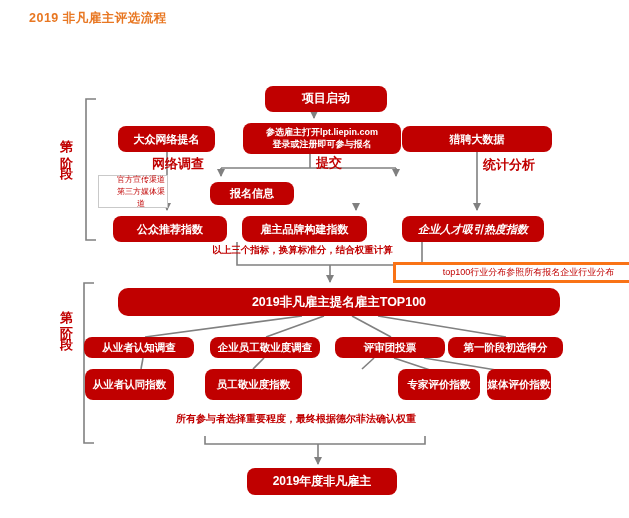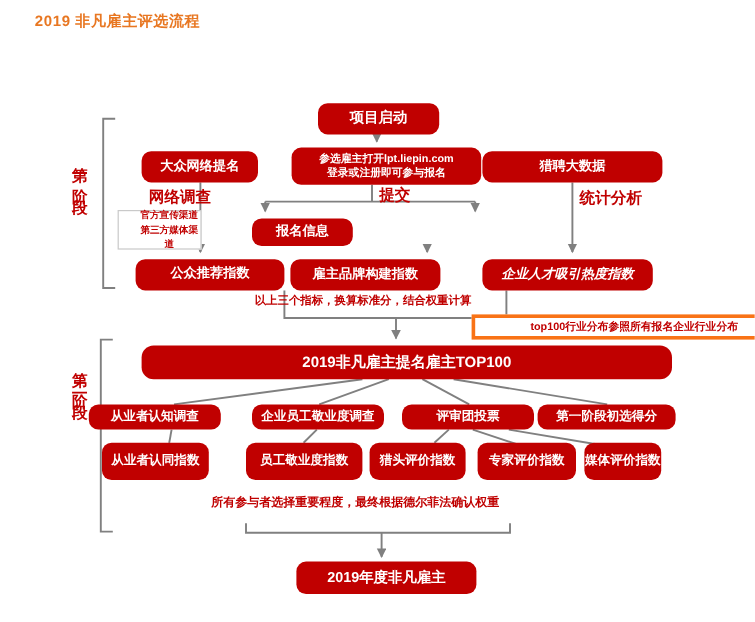--- a/index.html
+++ b/index.html
@@ -20,21 +20,21 @@
   .fs11{font-size:11px;}
   .fs12{font-size:12px;}
   .fs125{font-size:12.5px;}
   .stage-label{
     position:absolute;color:#c00000;font-weight:bold;font-size:13px;
     writing-mode:vertical-lr;text-orientation:upright;letter-spacing:9px;
   }
   .flow-label{position:absolute;color:#c00000;font-weight:bold;font-size:13px;white-space:nowrap;}
   .note-box{
     position:absolute;background:#ffffff;border:1px solid #c9c9c9;color:#c00000;
-    font-size:8px;font-weight:bold;display:flex;flex-direction:column;align-items:center;
+    font-size:8px;font-weight:normal;display:flex;flex-direction:column;align-items:center;
     justify-content:center;text-align:center;box-sizing:border-box;line-height:1.5;padding-left:16px;
   }
   .note-red{border:3px solid #f97316;font-size:9px;margin-left:48px;}
   .note-text{position:absolute;color:#c00000;font-weight:bold;text-align:center;white-space:nowrap;}
   .fsnote{font-size:9.5px;}
   .fsnote2{font-size:10px;}
 </style>
 </head>
 <body>
 
@@ -81,57 +81,56 @@
       <polyline points="205,436 205,444 425,444 425,436"></polyline>
       <line x1="318" y1="444" x2="318" y2="464" marker-end="url(#arrow)"></line>
     </g>
   </svg>
 
   <div class="title">2019 非凡雇主评选流程</div>
 
   <div class="stage-label" style="left:57px;top:129px;height:95px;">第一阶段</div>
   <div class="stage-label" style="left:57px;top:300px;height:115px;">第二阶段</div>
 
-  <div class="node fs12" style="left:265px;top:86px;width:101px;height:26px;">项目启动</div>
+  <div class="node fs12" style="left:265px;top:86px;width:122px;height:26px;">项目启动</div>
 
   <div class="node fs11" style="left:118px;top:126px;width:97px;height:26px;">大众网络提名</div>
   <div class="node fs9" style="left:243px;top:123px;width:158px;height:31px;">
     <span>参选雇主打开lpt.liepin.com</span>
     <span>登录或注册即可参与报名</span>
   </div>
   <div class="node fs11" style="left:402px;top:126px;width:150px;height:26px;">猎聘大数据</div>
 
-  <div class="flow-label" style="left:88px;top:155px;padding-left:36px;">网络调查</div>
+  <div class="flow-label" style="left:116px;top:155px;padding-left:36px;">网络调查</div>
   <div class="flow-label" style="left:316px;top:154px;">提交</div>
   <div class="flow-label" style="left:483px;top:156px;">统计分析</div>
 
   <div class="note-box" style="left:98px;top:175px;width:70px;height:33px;">
     <span>官方宣传渠道</span>
     <span>第三方媒体渠道</span>
   </div>
 
   <div class="node fs11" style="left:210px;top:182px;width:84px;height:23px;">报名信息</div>
 
-  <div class="node fs11" style="left:113px;top:216px;width:124px;height:26px;font-family:Liberation Mono, monospace;">公众推荐指数</div>
+  <div class="node fs11" style="left:113px;top:216px;width:114px;height:26px;">公众推荐指数</div>
   <div class="node fs11" style="left:242px;top:216px;width:125px;height:26px;">雇主品牌构建指数</div>
   <div class="node fs11" style="left:402px;top:216px;width:142px;height:26px;font-style:italic;">企业人才吸引热度指数</div>
 
   <div class="note-text fsnote" style="left:205px;top:244px;width:195px;">以上三个指标，换算标准分，结合权重计算</div>
   <div class="note-box note-red" style="left:345px;top:262px;width:255px;height:21px;">top100行业分布参照所有报名企业行业分布</div>
 
   <div class="node banner fs125" style="left:118px;top:288px;width:442px;height:28px;">2019非凡雇主提名雇主TOP100</div>
 
-  <div class="node fs10" style="left:74px;top:337px;width:110px;height:21px;">从业者认知调查</div>
+  <div class="node fs10" style="left:84px;top:337px;width:110px;height:21px;">从业者认知调查</div>
   <div class="node fs10" style="left:210px;top:337px;width:110px;height:21px;">企业员工敬业度调查</div>
   <div class="node fs10" style="left:335px;top:337px;width:110px;height:21px;">评审团投票</div>
   <div class="node fs10" style="left:448px;top:337px;width:115px;height:21px;">第一阶段初选得分</div>
 
   <div class="node fs10" style="left:85px;top:369px;width:89px;height:31px;">从业者认同指数</div>
   <div class="node fs10" style="left:205px;top:369px;width:97px;height:31px;">员工敬业度指数</div>
-  <div class="node fs10" style="left:308px;top:369px;width:80px;height:31px;">猎头评价指数</div>
   <div class="node fs10" style="left:398px;top:369px;width:82px;height:31px;">专家评价指数</div>
   <div class="node fs10" style="left:487px;top:369px;width:64px;height:31px;">媒体评价指数</div>
 
   <div class="note-text fsnote2" style="left:166px;top:412px;width:260px;">所有参与者选择重要程度，最终根据德尔菲法确认权重</div>
 
   <div class="node fs12" style="left:247px;top:468px;width:150px;height:27px;">2019年度非凡雇主</div>
 
 </div>
 
 </body></html>

